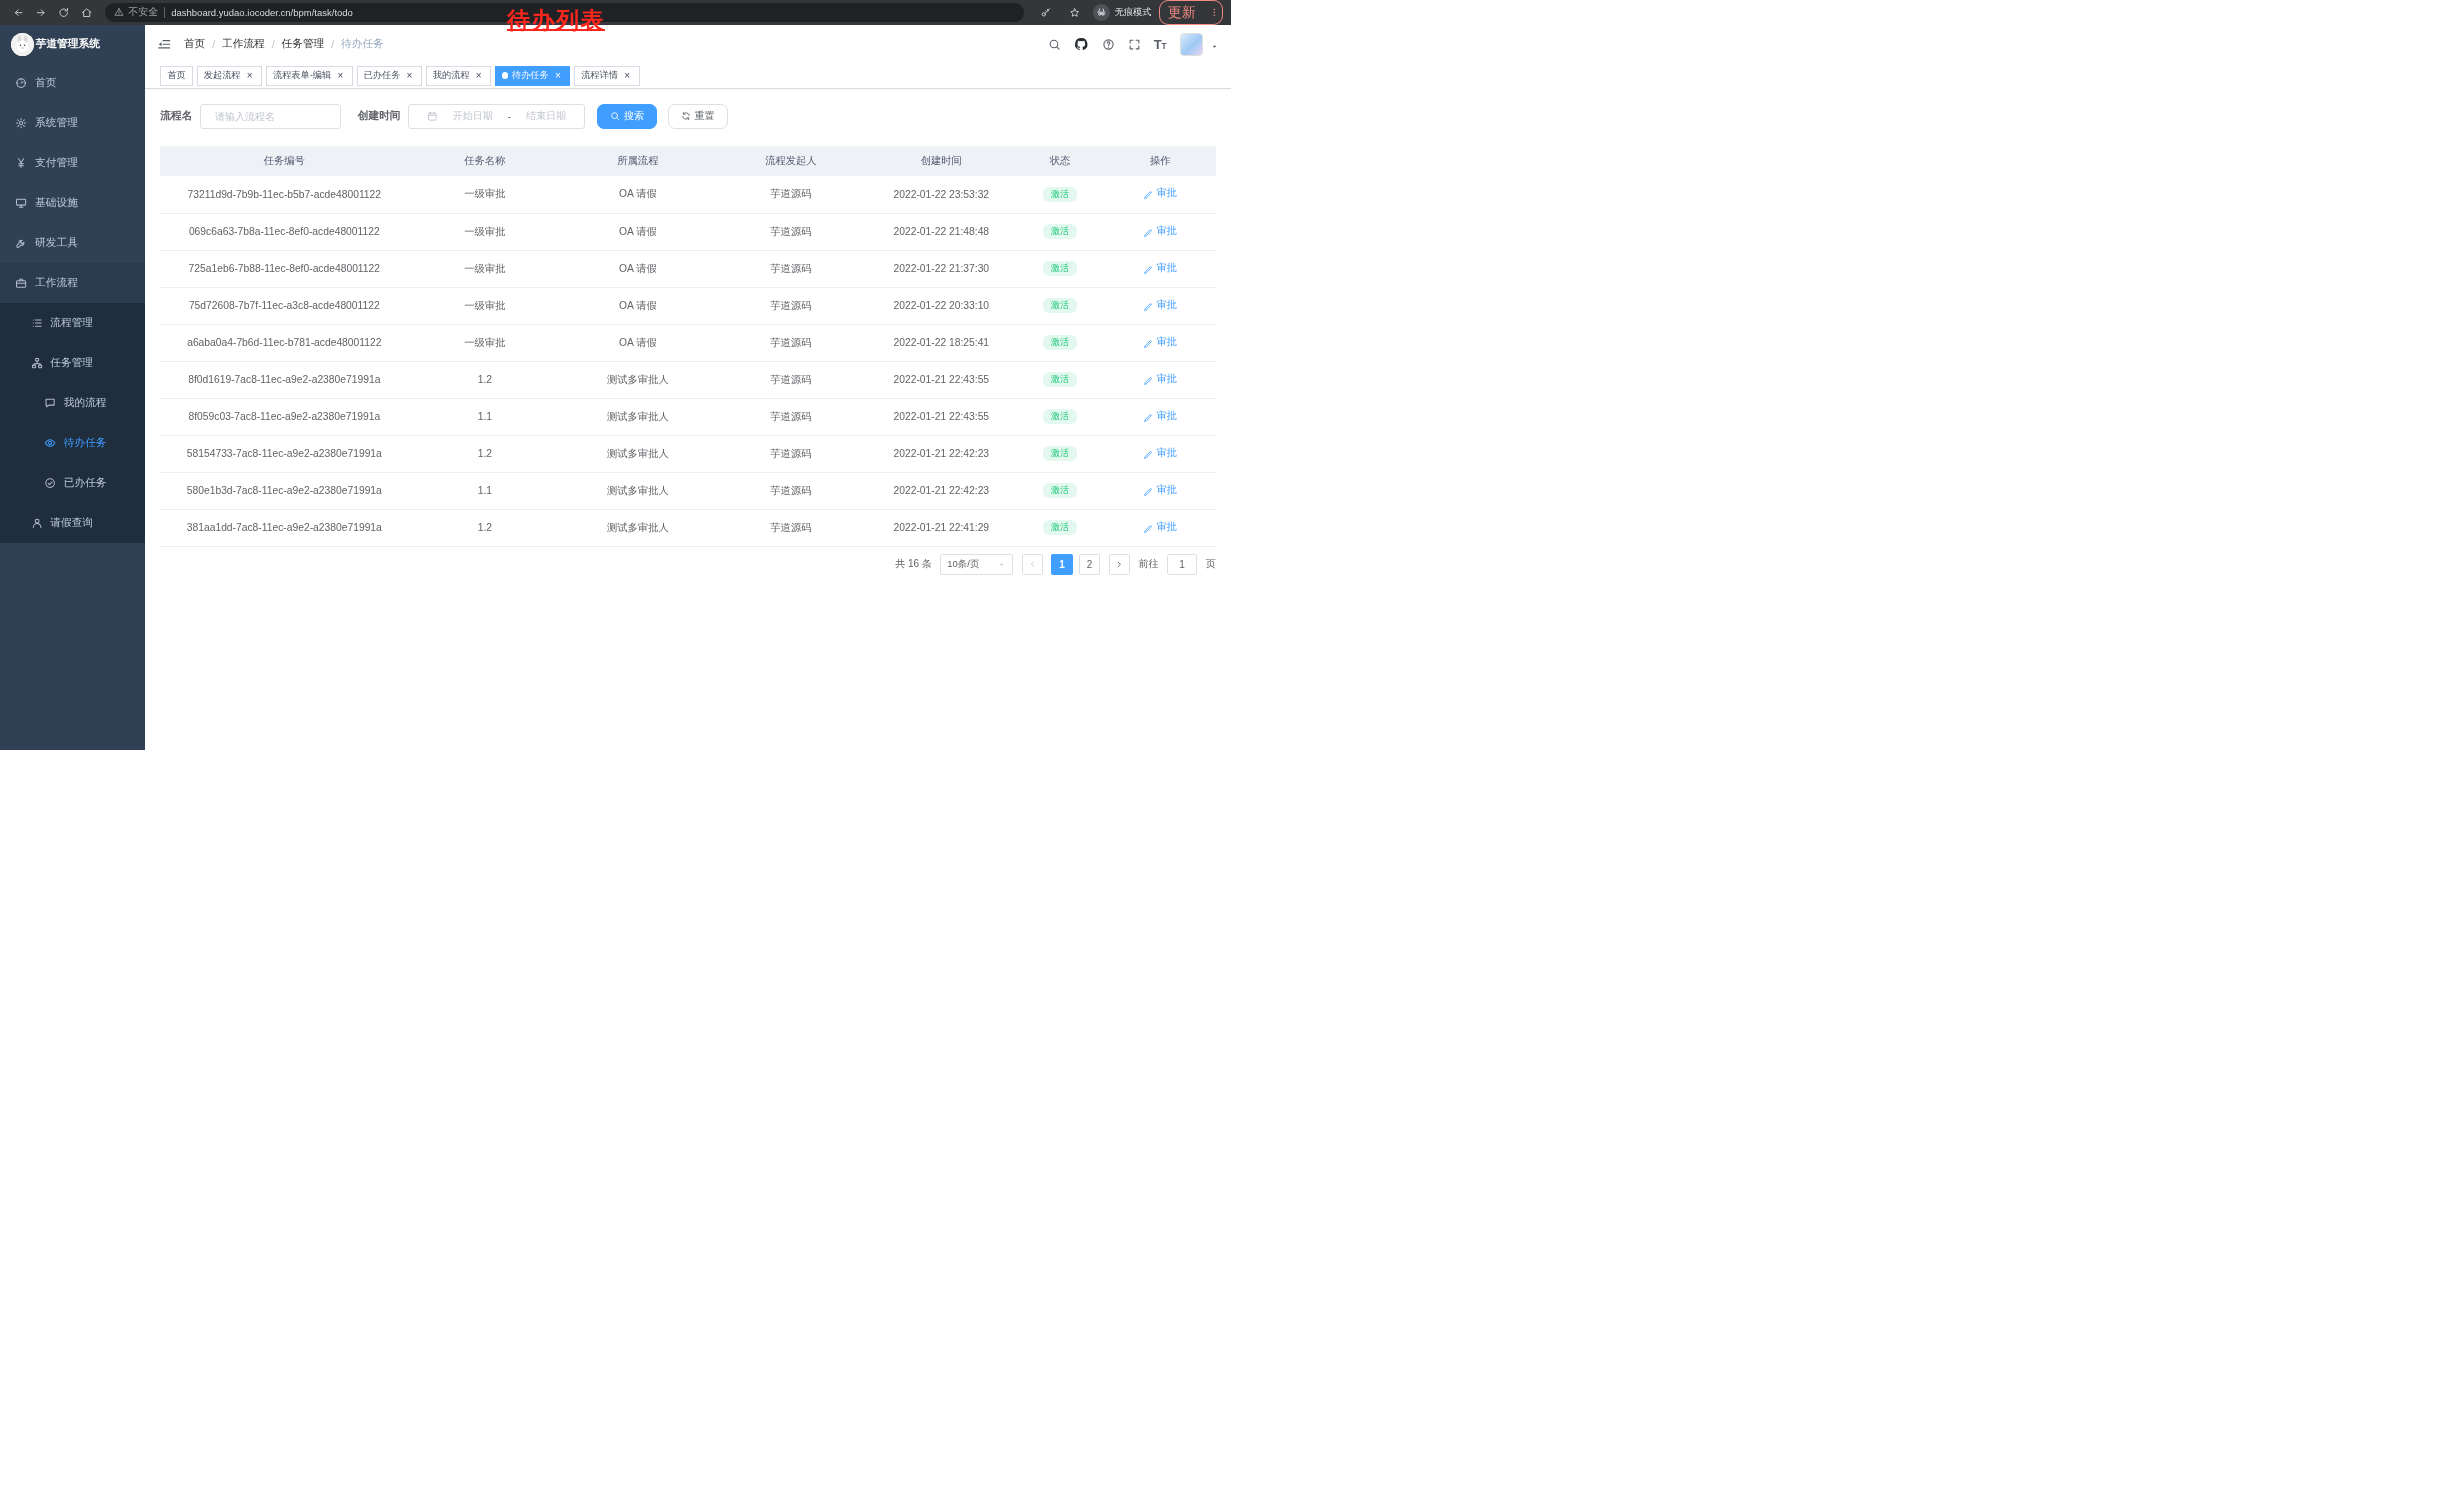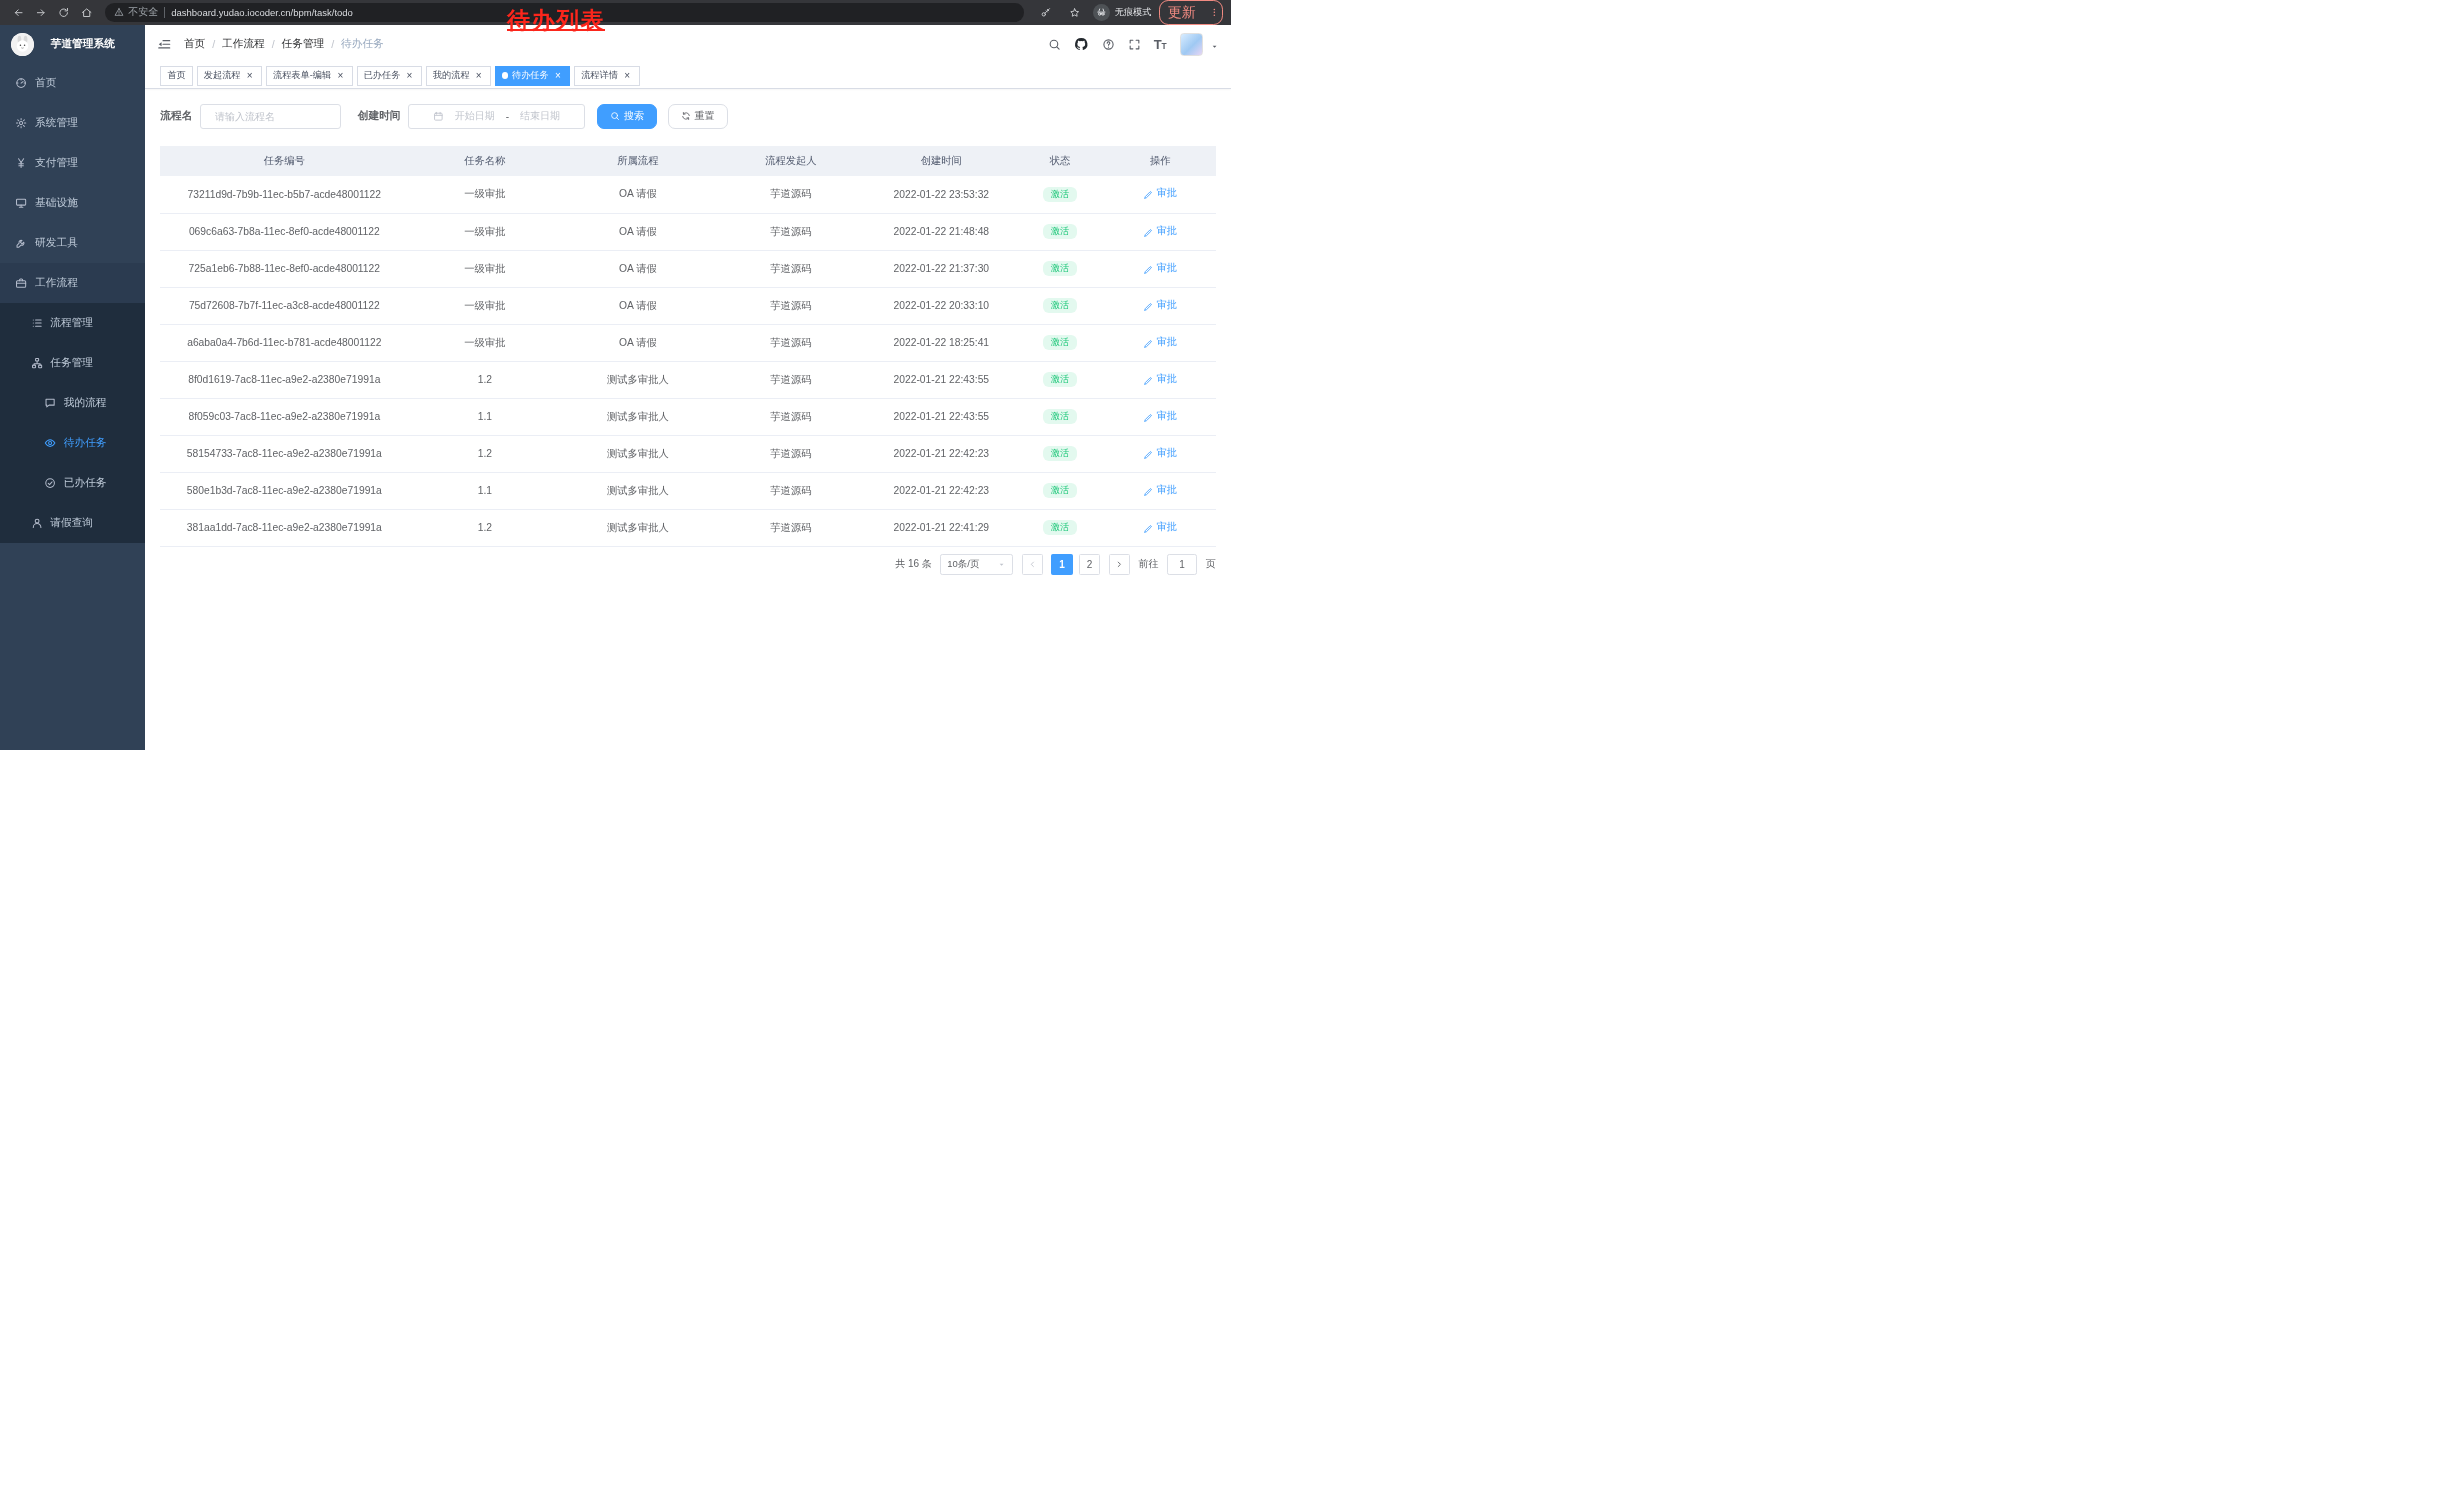--- a/index.html
+++ b/index.html
@@ -19,21 +19,21 @@
   .incog{display:flex;align-items:center;gap:4.6px;color:#e8eaed;font-size:9.2px;white-space:nowrap}
   .incog-circle{width:17px;height:17px;border-radius:50%;background:#4e5256;color:#e8eaed;font-size:10.7px;display:flex;align-items:center;justify-content:center}
   .update-pill{display:flex;align-items:center;gap:13px;border:1.1px solid #f28b82;color:#f28b82;border-radius:9.2px;height:25px;padding:0 3.1px 0 7.6px;font-size:14px;cursor:pointer;white-space:nowrap}
   .update-pill .icon{font-size:10.7px}
   .annotation{position:absolute;left:507px;top:4.6px;color:#fb261c;font-size:23px;font-weight:700;letter-spacing:1.5px;
     text-decoration:underline;text-decoration-thickness:1.9px;text-underline-offset:0.8px;z-index:60;pointer-events:none}
 
   
   .app{display:flex;height:725px;width:100%}
   .sidebar{width:145px;background:#304156;flex-shrink:0;overflow:hidden;display:flex;flex-direction:column}
-  .logo-row{height:38px;display:flex;align-items:center;gap:17px;padding:0 10.7px;cursor:pointer;flex-shrink:0}
+  .logo-row{height:38px;display:flex;align-items:center;gap:2px;padding:0 10.7px;cursor:pointer;flex-shrink:0}
   .logo-avatar{width:23px;height:23px;border-radius:50%;overflow:hidden;flex-shrink:0;background:#fff}
   .logo-avatar svg{width:23px;height:23px;display:block}
   .logo-title{color:#fff;font-size:10.7px;font-weight:700;white-space:nowrap}
   .menu{flex:1}
   .menu-item{position:relative;height:40px;display:flex;align-items:center;gap:7.6px;color:#bfcbd9;font-size:10.7px;cursor:pointer;padding-left:15.3px;white-space:nowrap}
   .menu-item .mi-icon{font-size:12.2px;color:#b4bccc}
   .menu-item.level1{padding-left:30.5px}
   .menu-item.level2{padding-left:44px}
   .menu-item.open{background:#2b3b50}
   .menu-item.sub{background:#1f2d3d}
@@ -69,21 +69,21 @@
   .tab-dot{width:6.1px;height:6.1px;border-radius:50%;background:#fff;flex-shrink:0}
   .tab-close{font-size:10px;width:10.7px;height:10.7px;display:inline-flex;align-items:center;justify-content:center;border-radius:50%}
 
   
   .content{flex:1;padding:15.3px;overflow:hidden}
   .filter-row{display:flex;align-items:center;font-size:10.7px;color:#606266}
   .f-label{font-weight:700;margin-right:7.6px;white-space:nowrap}
   .f-label.time{margin-left:15.3px}
   .f-input{width:141px;height:24.4px;border:0.8px solid #dcdfe6;border-radius:3.1px;padding:0 14px;font-size:10px;color:#606266;outline:none;font-family:inherit;margin-right:1.5px}
   .f-input::placeholder{color:#c0c4cc}
-  .date-range{width:177px;height:24.4px;border:0.8px solid #dcdfe6;border-radius:3.1px;display:flex;align-items:center;justify-content:space-between;padding:0 24px;color:#c0c4cc;font-size:10px;margin-right:12.2px;cursor:pointer}
+  .date-range{width:177px;height:24.4px;border:0.8px solid #dcdfe6;border-radius:3.1px;display:flex;align-items:center;justify-content:space-between;padding:0 18px;color:#c0c4cc;font-size:10px;margin-right:12.2px;cursor:pointer}
   .date-range .icon{color:#c0c4cc;font-size:10.7px}
   .dr-sep{color:#606266}
   .btn{height:24.4px;border-radius:7px;display:inline-flex;align-items:center;gap:3.8px;font-size:10px;padding:0 12px;cursor:pointer;border:0.8px solid #dcdfe6;background:#fff;color:#606266;font-family:inherit}
   .btn .icon{font-size:10px}
   .btn.primary{background:#409eff;border-color:#409eff;color:#fff;margin-right:10.7px}
 
   .table-wrap{margin-top:17px}
   table{width:100%;border-collapse:collapse;table-layout:fixed}
   th{background:#eef1f6;color:#515a6e;font-weight:400;font-size:10.3px;height:30.5px;text-align:center;padding:0 22px;white-space:nowrap}
   td{height:37px;text-align:center;font-size:10.3px;color:#606266;border-bottom:0.8px solid #ebeef5;padding:0 4.6px;white-space:nowrap;overflow:hidden;text-overflow:ellipsis}

